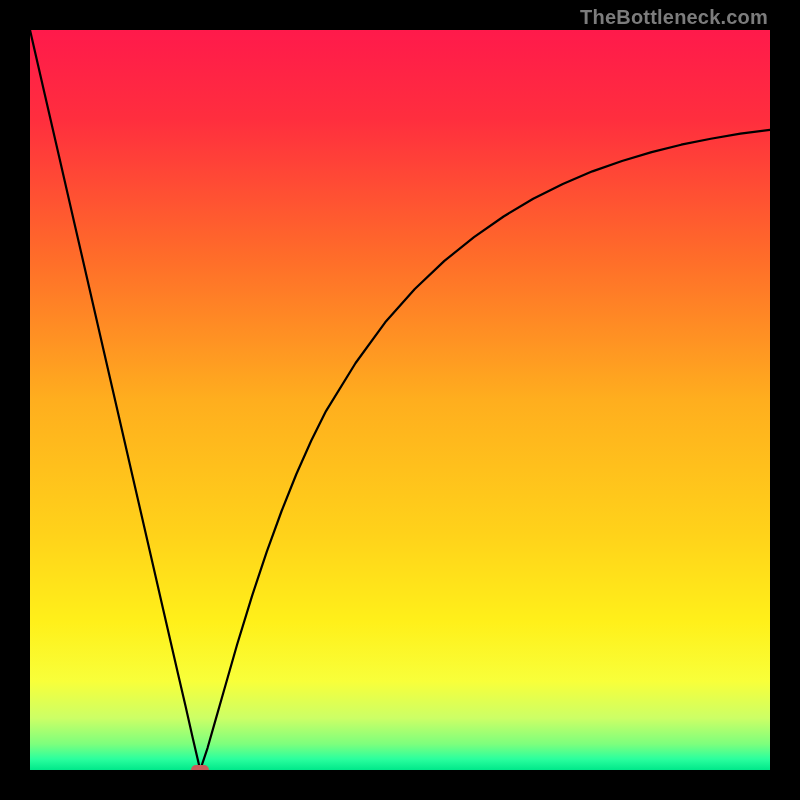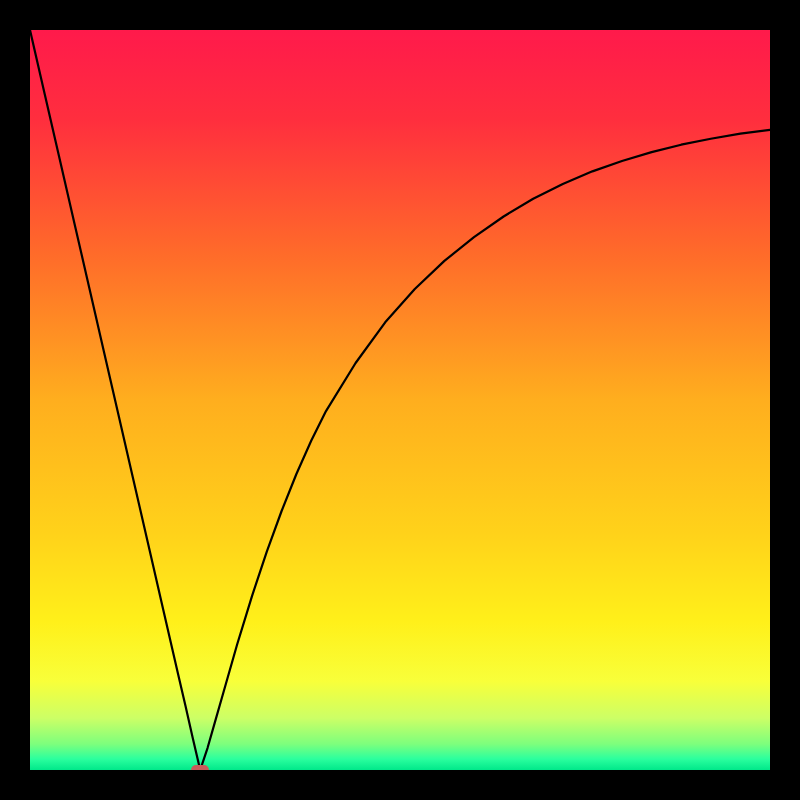--- a/index.html
+++ b/index.html
@@ -55,20 +55,21 @@
     font-size: 20px;
     font-weight: 600;
     color: #7c7c7c;
     letter-spacing: 0.2px;
   }
 </style>
 </head>
 <body>
 <div class="frame">
 
+  <div class="watermark">TheBottleneck.com</div>
 
   <div class="plot">
     <svg class="gradient" viewBox="0 0 740 740" preserveAspectRatio="none">
       <defs>
         <linearGradient id="bg" x1="0" y1="0" x2="0" y2="1">
             <stop offset="0.00%" stop-color="#ff1a4b"></stop>
             <stop offset="12.00%" stop-color="#ff2e3e"></stop>
             <stop offset="30.00%" stop-color="#ff6a2a"></stop>
             <stop offset="50.00%" stop-color="#ffae1e"></stop>
             <stop offset="68.00%" stop-color="#ffd21a"></stop>

